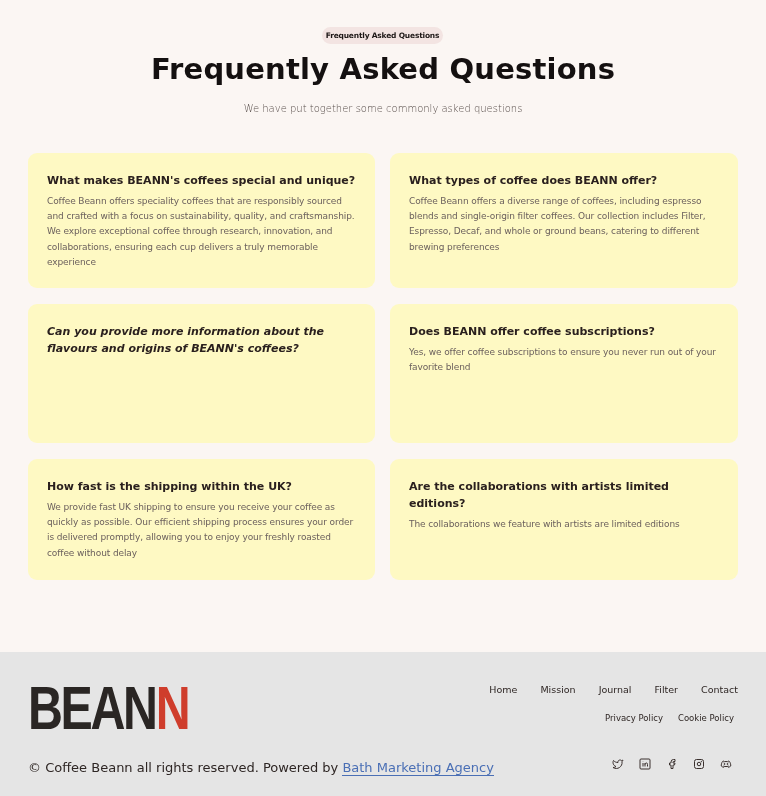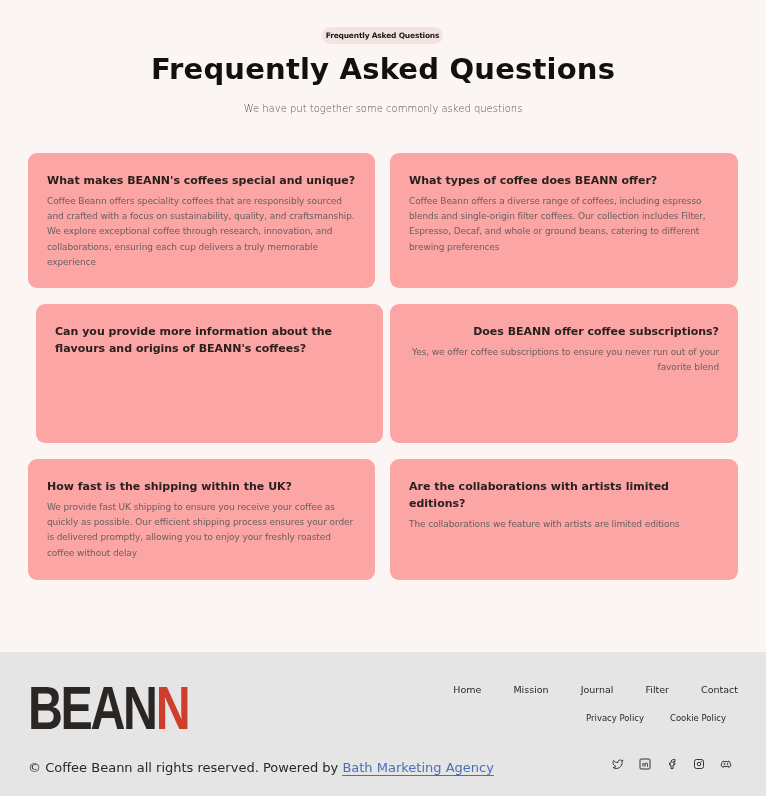--- a/index.html
+++ b/index.html
@@ -20,56 +20,56 @@
   .title {
     position: absolute; left: 0; top: 52px; width: 766px;
     font-size: 29px; font-weight: bold; color: #141010;
     text-align: center; letter-spacing: 0.2px;
   }
   .subtitle {
     position: absolute; left: 0; top: 103px; width: 766px;
     font-size: 10px; color: #5a504d; text-align: center; font-weight: 300;
   }
   .card {
-    position: absolute; background: #fca5a5; border-radius: 9px;
+    position: absolute; background: #fef9c3; border-radius: 9px;
     padding: 19px 19px 0 19px;
   }
   .card h3 {
     font-size: 11px; font-weight: bold; color: #2a201e; line-height: 17px;
     margin-bottom: 5px;
   }
   .card p {
     font-size: 9px; color: #6b605d; line-height: 15.2px;
     letter-spacing: -0.1px;
   }
   .c1 { left: 28px; top: 153px; width: 347px; height: 135px; }
   .c2 { left: 390px; top: 153px; width: 348px; height: 135px; }
-  .c3 { left: 36px; top: 304px; width: 347px; height: 139px; }
-  .c4 { left: 390px; top: 304px; width: 348px; height: 139px; text-align: right; }
+  .c3 { left: 28px; top: 304px; width: 347px; height: 139px; font-style: italic; }
+  .c4 { left: 390px; top: 304px; width: 348px; height: 139px; }
   .c5 { left: 28px; top: 459px; width: 347px; height: 121px; }
   .c6 { left: 390px; top: 459px; width: 348px; height: 121px; }
   .c1 h3, .c2 h3, .c4 h3, .c5 h3, .c6 h3 { margin-top: 0; }
 
   .footer {
     position: absolute; left: 0; top: 652px; width: 766px; height: 144px;
     background: #e5e5e5;
   }
   .logo {
     position: absolute; left: 28px; top: 30px; height: 51px;
     font-family: "Liberation Sans", sans-serif; font-weight: bold;
     font-size: 62px; line-height: 51px; letter-spacing: -3px;
     transform: scaleX(0.78); transform-origin: left top;
     color: #2a2624;
   }
   .logo .accent { color: #cf3d2c; }
-  .nav { position: absolute; right: 28px; top: 32px; display: flex; gap: 16px; }
+  .nav { position: absolute; right: 28px; top: 32px; display: flex; gap: 7px; }
   .nav a {
     font-size: 9.5px; color: #2e2624; text-decoration: none; margin-left: 16px;
   }
-  .legal { position: absolute; right: 40px; top: 61px; display: flex; gap: 11px; }
+  .legal { position: absolute; right: 32px; top: 61px; display: flex; }
   .legal a {
     font-size: 8.5px; color: #2e2624; text-decoration: none; margin-left: 15px;
   }
   .copyright {
     position: absolute; left: 28px; top: 108px;
     font-size: 13px; color: #2e2624;
   }
   .copyright a { color: #4a6fb5; text-decoration: none; border-bottom: 1px solid #4a6fb5; }
   .social { position: absolute; right: 34px; top: 106px; display: flex; gap: 15px; }
   .social span {

